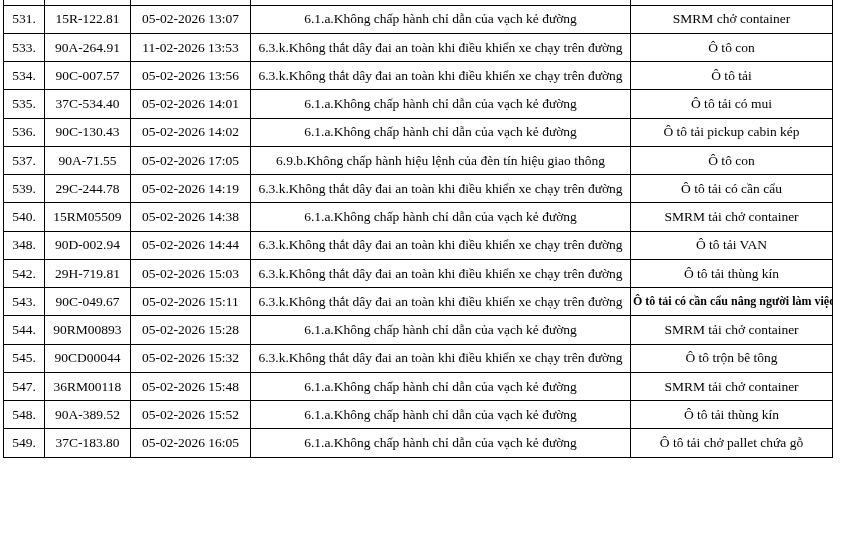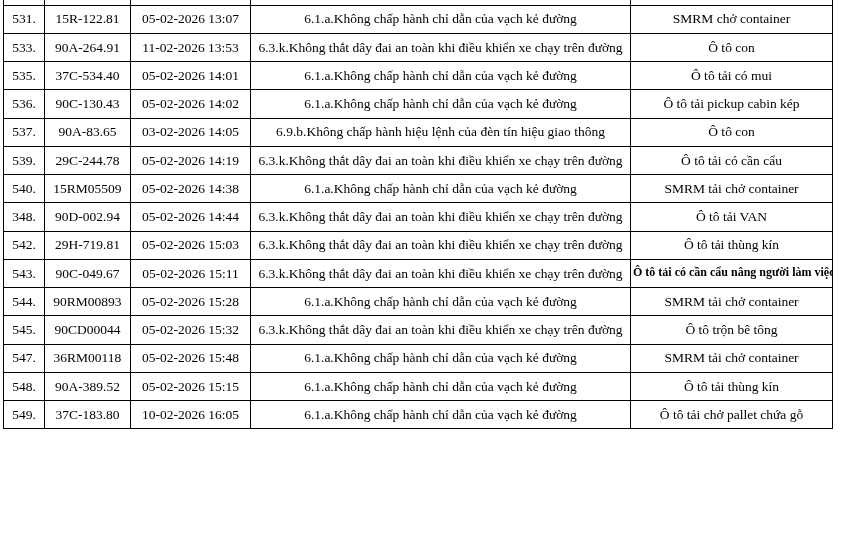--- a/index.html
+++ b/index.html
@@ -69,37 +69,44 @@
     <td class="col-vehicle">SMRM chở container</td>
   </tr>
         <tr class="row">
     <td class="col-no">533.</td>
     <td class="col-plate">90A-264.91</td>
     <td class="col-datetime">11-02-2026 13:53</td>
     <td class="col-violation">6.3.k.Không thắt dây đai an toàn khi điều khiển xe chạy trên đường</td>
     <td class="col-vehicle">Ô tô con</td>
   </tr>
         <tr class="row">
+    <td class="col-no">534.</td>
+    <td class="col-plate">90C-007.57</td>
+    <td class="col-datetime">05-02-2026 13:56</td>
+    <td class="col-violation">6.3.k.Không thắt dây đai an toàn khi điều khiển xe chạy trên đường</td>
+    <td class="col-vehicle">Ô tô tải</td>
+  </tr>
+        <tr class="row">
     <td class="col-no">535.</td>
     <td class="col-plate">37C-534.40</td>
     <td class="col-datetime">05-02-2026 14:01</td>
     <td class="col-violation">6.1.a.Không chấp hành chỉ dẫn của vạch kẻ đường</td>
     <td class="col-vehicle">Ô tô tải có mui</td>
   </tr>
         <tr class="row">
     <td class="col-no">536.</td>
     <td class="col-plate">90C-130.43</td>
     <td class="col-datetime">05-02-2026 14:02</td>
     <td class="col-violation">6.1.a.Không chấp hành chỉ dẫn của vạch kẻ đường</td>
     <td class="col-vehicle">Ô tô tải pickup cabin kép</td>
   </tr>
         <tr class="row">
     <td class="col-no">537.</td>
-    <td class="col-plate">90A-83.65</td>
-    <td class="col-datetime">03-02-2026 14:05</td>
+    <td class="col-plate">90A-71.55</td>
+    <td class="col-datetime">05-02-2026 17:05</td>
     <td class="col-violation">6.9.b.Không chấp hành hiệu lệnh của đèn tín hiệu giao thông</td>
     <td class="col-vehicle">Ô tô con</td>
   </tr>
         <tr class="row">
     <td class="col-no">539.</td>
     <td class="col-plate">29C-244.78</td>
     <td class="col-datetime">05-02-2026 14:19</td>
     <td class="col-violation">6.3.k.Không thắt dây đai an toàn khi điều khiển xe chạy trên đường</td>
     <td class="col-vehicle">Ô tô tải có cần cẩu</td>
   </tr>
@@ -148,26 +155,26 @@
         <tr class="row">
     <td class="col-no">547.</td>
     <td class="col-plate">36RM00118</td>
     <td class="col-datetime">05-02-2026 15:48</td>
     <td class="col-violation">6.1.a.Không chấp hành chỉ dẫn của vạch kẻ đường</td>
     <td class="col-vehicle">SMRM tải chở container</td>
   </tr>
         <tr class="row">
     <td class="col-no">548.</td>
     <td class="col-plate">90A-389.52</td>
-    <td class="col-datetime">05-02-2026 15:15</td>
+    <td class="col-datetime">05-02-2026 15:52</td>
     <td class="col-violation">6.1.a.Không chấp hành chỉ dẫn của vạch kẻ đường</td>
     <td class="col-vehicle">Ô tô tải thùng kín</td>
   </tr>
         <tr class="row">
     <td class="col-no">549.</td>
     <td class="col-plate">37C-183.80</td>
-    <td class="col-datetime">10-02-2026 16:05</td>
+    <td class="col-datetime">05-02-2026 16:05</td>
     <td class="col-violation">6.1.a.Không chấp hành chỉ dẫn của vạch kẻ đường</td>
     <td class="col-vehicle">Ô tô tải chở pallet chứa gỗ</td>
   </tr>
       </tbody>
   </table>
 </div>
 
 </body></html>

